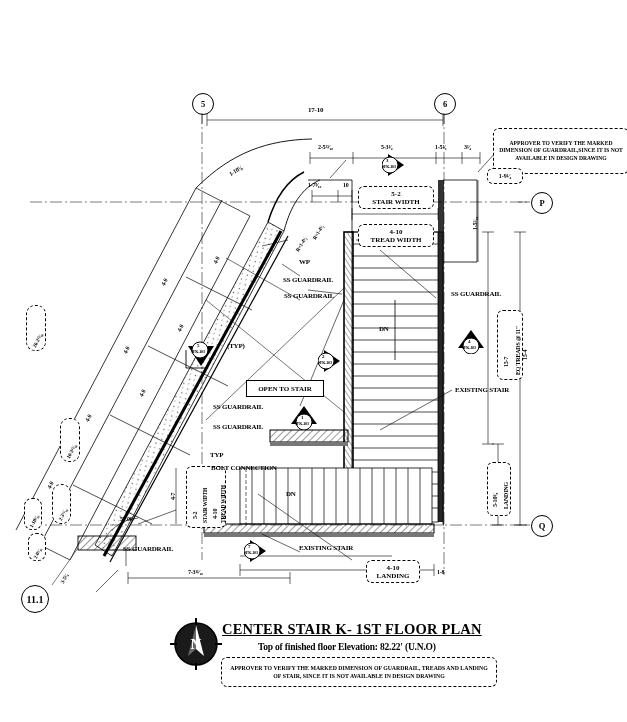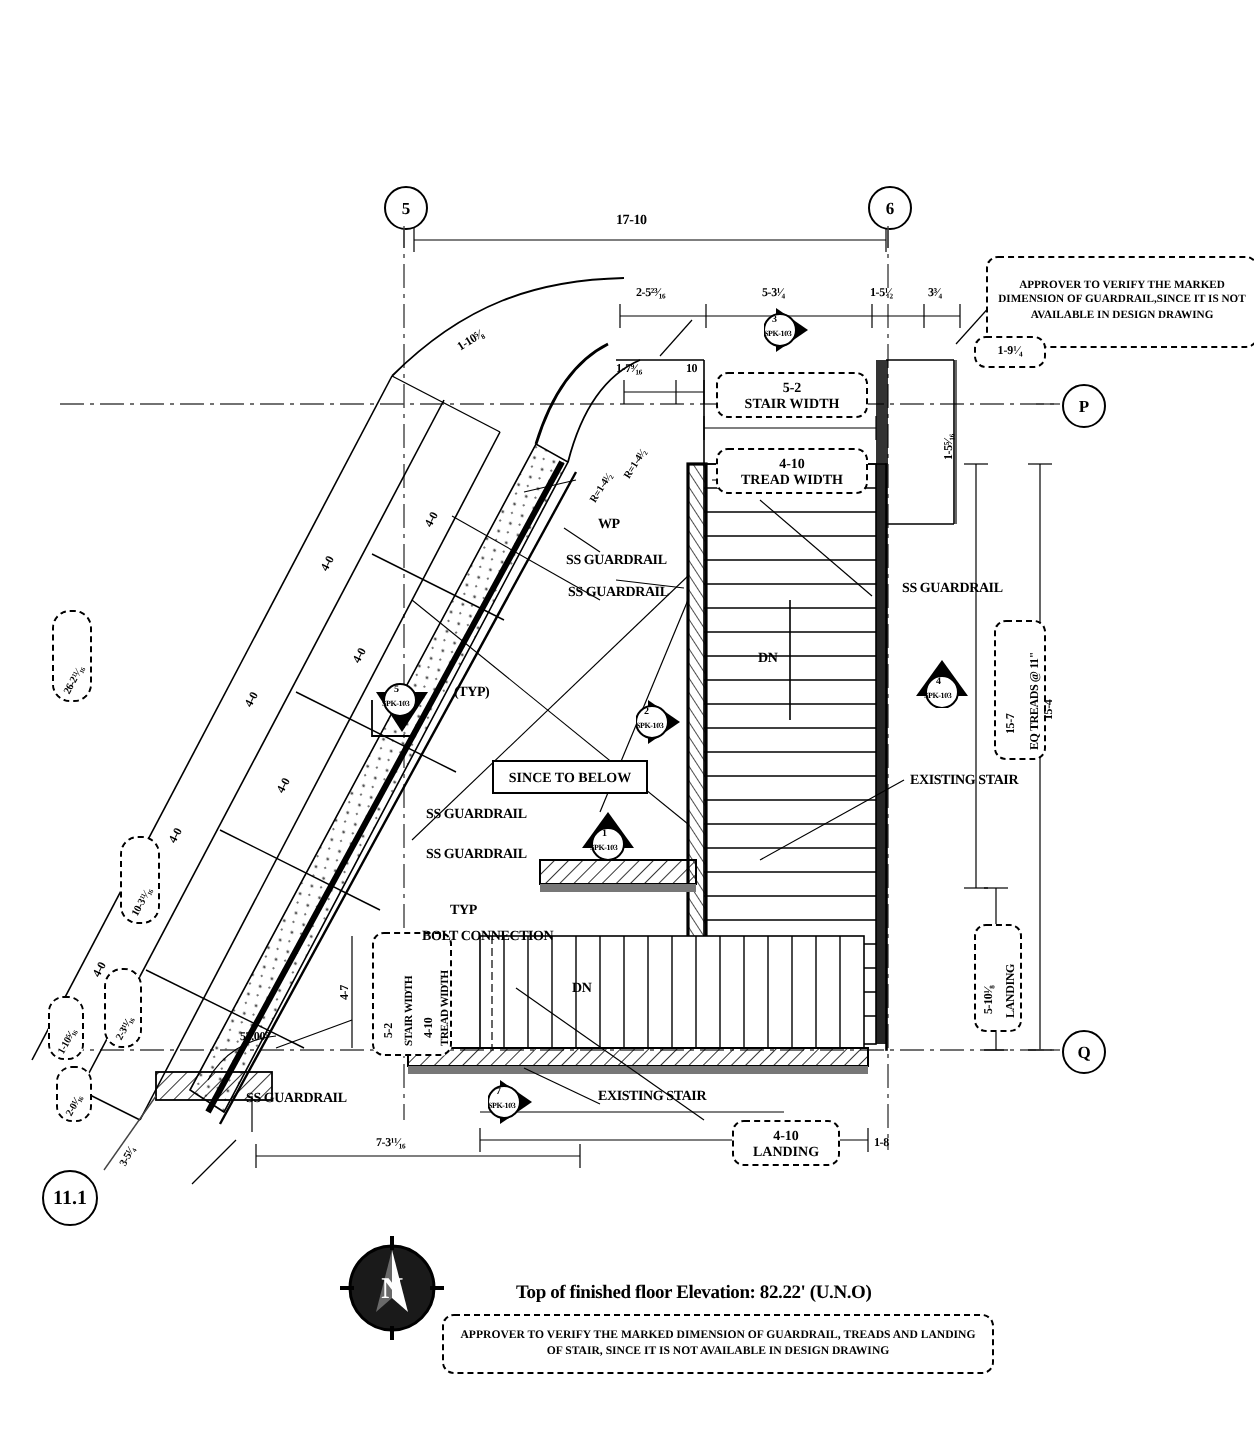--- a/index.html
+++ b/index.html
@@ -340,25 +340,25 @@
 
   <div class="txt lbl" style="left:299px;top:259px;">WP</div>
   <div class="txt lbl" style="left:283px;top:277px;">SS GUARDRAIL</div>
   <div class="txt lbl" style="left:284px;top:293px;">SS GUARDRAIL</div>
   <div class="txt lbl" style="left:213px;top:404px;">SS GUARDRAIL</div>
   <div class="txt lbl" style="left:213px;top:424px;">SS GUARDRAIL</div>
   <div class="txt lbl" style="left:451px;top:291px;">SS GUARDRAIL</div>
   <div class="txt lbl" style="left:123px;top:546px;">SS GUARDRAIL</div>
 
   <div class="boxed" style="left:246px;top:380px;width:76px;height:15px;">
-    <div class="lbl">SINCE TO BELOW</div>
+    <div class="lbl">OPEN TO STAIR</div>
   </div>
 
   <div class="txt lbl" style="left:211px;top:441px;margin-top:24px;">BOLT CONNECTION</div>
-  <div class="txt lbl" style="left:225px;top:452px;">TYP</div>
+  <div class="txt lbl" style="left:210px;top:452px;">TYP</div>
   <div class="txt lbl" style="left:227px;top:343px;">(TYP)</div>
 
   <div class="txt lbl" style="left:455px;top:387px;">EXISTING STAIR</div>
   <div class="txt lbl" style="left:299px;top:545px;">EXISTING STAIR</div>
 
   <div class="txt lbl" style="left:379px;top:326px;">DN</div>
   <div class="txt lbl" style="left:286px;top:491px;">DN</div>
 
   <div class="secmark" style="left:382px;top:152px;">
     <svg width="40" height="26">
@@ -423,19 +423,20 @@
       <g stroke="#000" stroke-width="2">
         <line x1="28" y1="2" x2="28" y2="9"></line>
         <line x1="28" y1="47" x2="28" y2="54"></line>
         <line x1="2" y1="28" x2="9" y2="28"></line>
         <line x1="47" y1="28" x2="54" y2="28"></line>
       </g>
       <text x="28" y="33" font-family="Liberation Serif, serif" font-size="15" font-weight="bold" fill="#ffffff" text-anchor="middle">N</text>
     </svg>
   </div>
 
+  <div class="txt title-main" style="left:222px;top:622px;">CENTER STAIR K- 1ST FLOOR PLAN</div>
   <div class="txt title-sub" style="left:239px;top:643px;">Top of finished floor Elevation: 82.22' (U.N.O)</div>
 
   <div class="cloudbox" style="left:221px;top:657px;width:266px;height:26px;padding:1px 4px;">
     <div class="note" style="white-space:normal;line-height:1.4;font-size:5.8px;">APPROVER TO VERIFY THE MARKED DIMENSION OF GUARDRAIL, TREADS AND LANDING OF STAIR, SINCE IT IS NOT AVAILABLE IN DESIGN DRAWING</div>
   </div>
 
 </div>
 
 </body></html>

